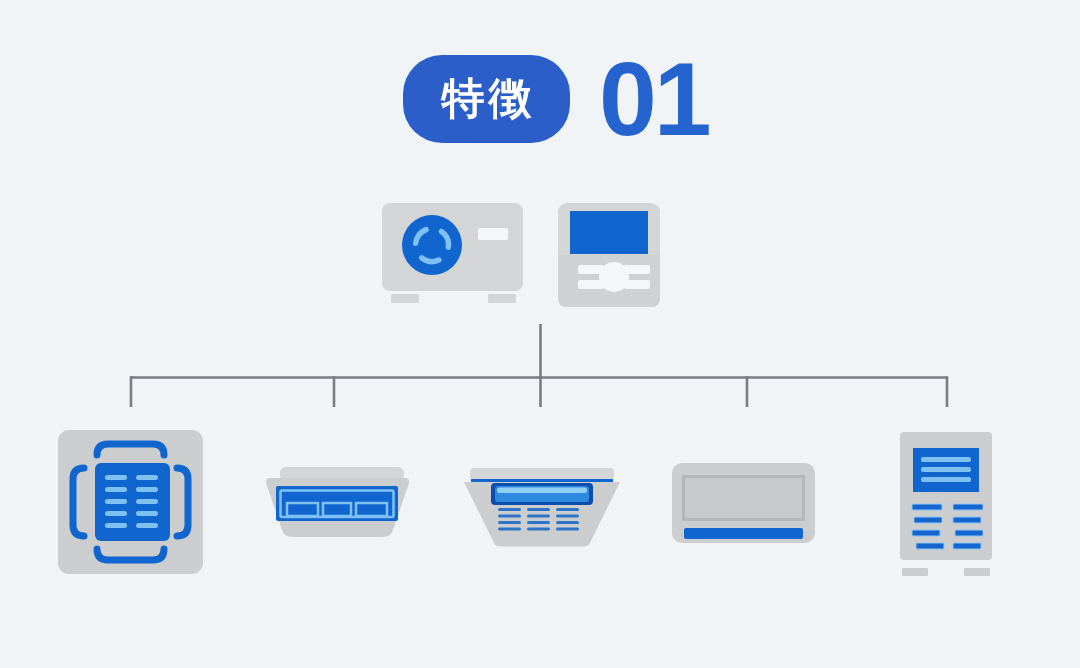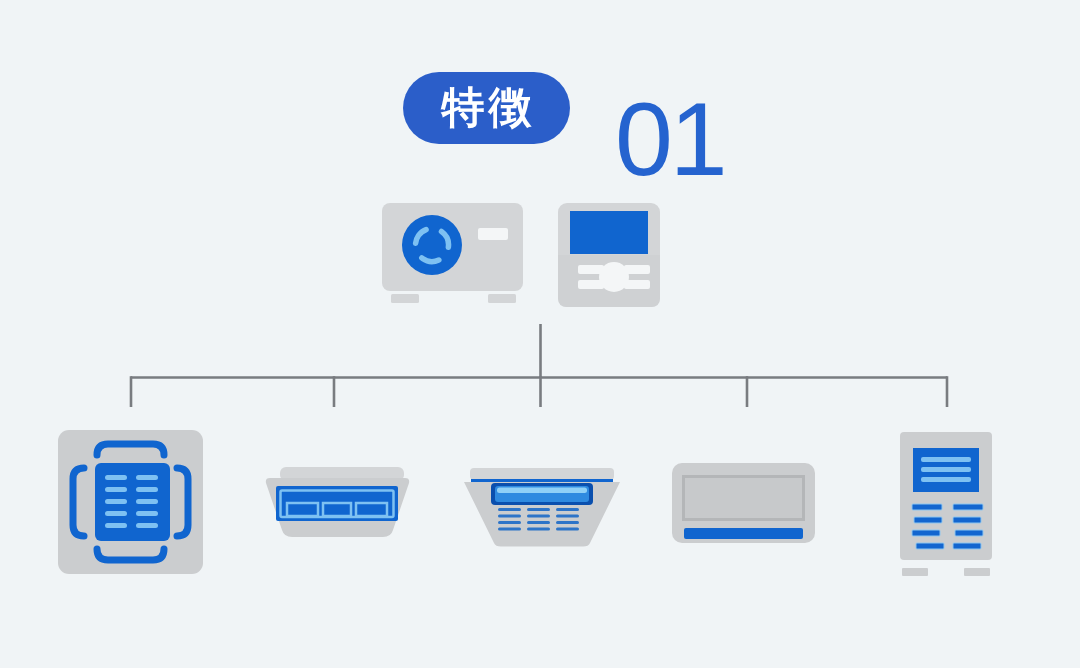--- a/index.html
+++ b/index.html
@@ -6,33 +6,33 @@
   .canvas{
     position:relative;
     width:1080px;height:668px;
     background:var(--bg,#f0f4f6);
     overflow:hidden;
     font-family:"Liberation Sans", sans-serif;
   }
   .abs{position:absolute;}
   
   .badge-pill{
-    position:absolute;left:403px;top:72px;width:167px;height:72px;
+    position:absolute;left:403px;top:55px;width:167px;height:88px;
     background:var(--badge-blue,#2b5ec9);
     border-radius:39px;
     display:flex;align-items:center;justify-content:center;
   }
   .badge-pill span{
     color:#ffffff;font-size:43px;font-weight:bold;letter-spacing:4px;
     transform:translateX(2px);
   }
   .badge-number{
-    position:absolute;left:615px;top:47px;
+    position:absolute;left:599px;top:47px;
     color:var(--number-blue,#2563cf);
-    font-size:104px;font-weight:normal;line-height:1;letter-spacing:-3px;margin-top:40px;
+    font-size:104px;font-weight:bold;line-height:1;letter-spacing:-3px;
   }
   svg{display:block;}
   .connector{position:absolute;left:0;top:0;pointer-events:none;}
 </style>
 </head>
 <body>
 
 <div class="canvas">
 
   <div class="badge-pill">

